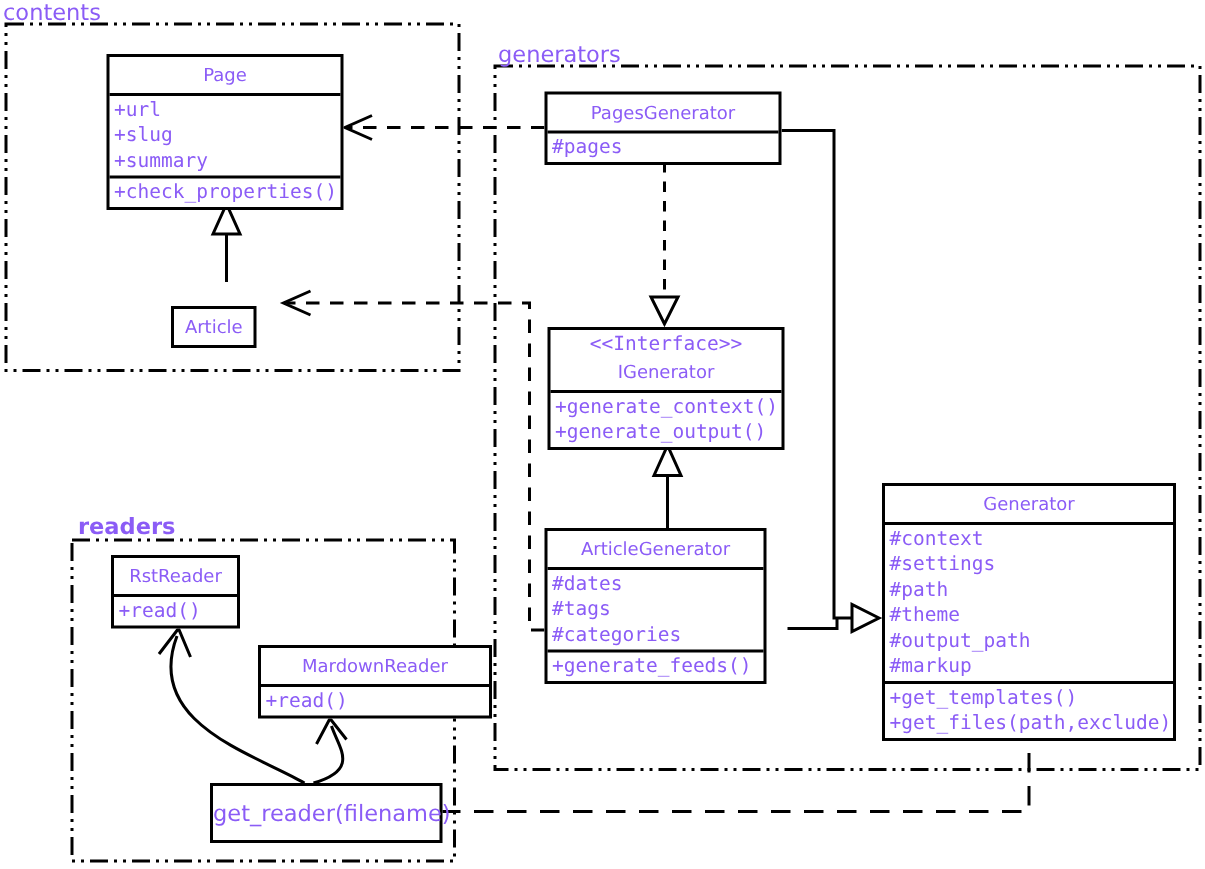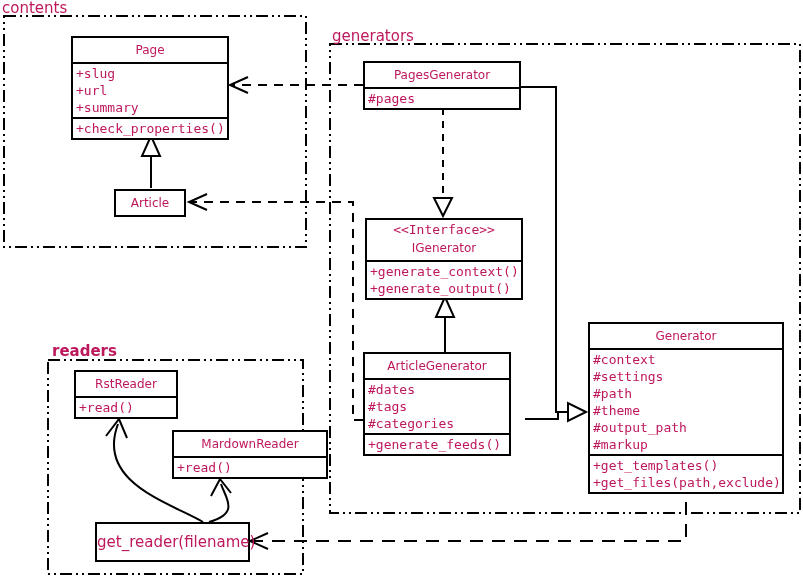--- a/index.html
+++ b/index.html
@@ -1,31 +1,31 @@
 <!DOCTYPE html>
 <html><head>
 <meta charset="utf-8">
 <style>
   html,body{margin:0;padding:0;background:#ffffff;}
   #canvas{position:relative;width:803px;height:579px;background:#fff;overflow:hidden;
-          font-family:"DejaVu Sans",sans-serif;color:#be185d;}
+          font-family:"DejaVu Sans",sans-serif;color:#8b5cf6;}
   #wires{position:absolute;left:0;top:0;z-index:1;}
   .pkg-label{position:absolute;z-index:3;font-size:15px;line-height:16px;background:transparent;}
   .uml-class{position:absolute;z-index:2;background:#fff;border:2px solid #000;
              box-sizing:border-box;font-family:"DejaVu Sans Mono",monospace;font-size:13px;}
   .uml-title{font-family:"DejaVu Sans",sans-serif;font-weight:normal;font-size:12px;
              text-align:center;line-height:24px;white-space:nowrap;overflow:hidden;}
   .uml-title.small-lh{line-height:20px;padding-bottom:2px;}
   .uml-stereo{font-family:"DejaVu Sans Mono",monospace;font-size:13px;text-align:center;
               line-height:16px;padding-top:2px;}
   .uml-section{border-top:2px solid #000;padding:1px 0;}
   .uml-row{line-height:17px;padding:0 3px;white-space:pre;overflow:hidden;}
   .plain-box{position:absolute;z-index:2;background:#fff;border:2px solid #000;
              box-sizing:border-box;font-size:15px;text-align:center;
-             font-family:"DejaVu Sans",sans-serif;}
+             font-family:"DejaVu Sans",sans-serif;margin-left:45px;}
 </style>
 </head>
 <body>
 
 <div id="canvas">
 
   <svg id="wires" width="803" height="579" viewBox="0 0 803 579">
 
     <rect x="4" y="16" width="302" height="231" fill="none" stroke="#000" stroke-width="2" stroke-dasharray="12,4,2,4,2,4"></rect>
     <rect x="330" y="44" width="470" height="469" fill="none" stroke="#000" stroke-width="2" stroke-dasharray="12,4,2,4,2,4"></rect>
@@ -78,30 +78,30 @@
     </g>
   </svg>
 
   <div class="pkg-label" style="left:2px;top:0px;">contents</div>
   <div class="pkg-label" style="left:332px;top:28px;">generators</div>
   <div class="pkg-label" style="left:52px;top:343px;font-weight:bold;">readers</div>
 
   <div class="uml-class" style="left:71px;top:36px;width:158px;">
     <div class="uml-title">Page</div>
     <div class="uml-section">
+      <div class="uml-row">+url</div>
       <div class="uml-row">+slug</div>
-      <div class="uml-row">+url</div>
       <div class="uml-row">+summary</div>
     </div>
     <div class="uml-section">
       <div class="uml-row">+check_properties()</div>
     </div>
   </div>
 
-  <div class="uml-class" style="left:114px;top:189px;width:72px;">
+  <div class="uml-class" style="left:114px;top:204px;width:57px;">
     <div class="uml-title">Article</div>
   </div>
 
   <div class="uml-class" style="left:365px;top:218px;width:158px;">
     <div class="uml-stereo">&lt;&lt;Interface&gt;&gt;</div>
     <div class="uml-title small-lh">IGenerator</div>
     <div class="uml-section">
       <div class="uml-row">+generate_context()</div>
       <div class="uml-row">+generate_output()</div>
     </div>
@@ -135,21 +135,21 @@
       <div class="uml-row">#theme</div>
       <div class="uml-row">#output_path</div>
       <div class="uml-row">#markup</div>
     </div>
     <div class="uml-section">
       <div class="uml-row">+get_templates()</div>
       <div class="uml-row">+get_files(path,exclude)</div>
     </div>
   </div>
 
-  <div class="uml-class" style="left:74px;top:370px;width:104px;">
+  <div class="uml-class" style="left:74px;top:370px;width:86px;">
     <div class="uml-title">RstReader</div>
     <div class="uml-section">
       <div class="uml-row">+read()</div>
     </div>
   </div>
 
   <div class="uml-class" style="left:136px;top:430px;width:156px;margin-left:36px;">
     <div class="uml-title">MardownReader</div>
     <div class="uml-section">
       <div class="uml-row">+read()</div>

